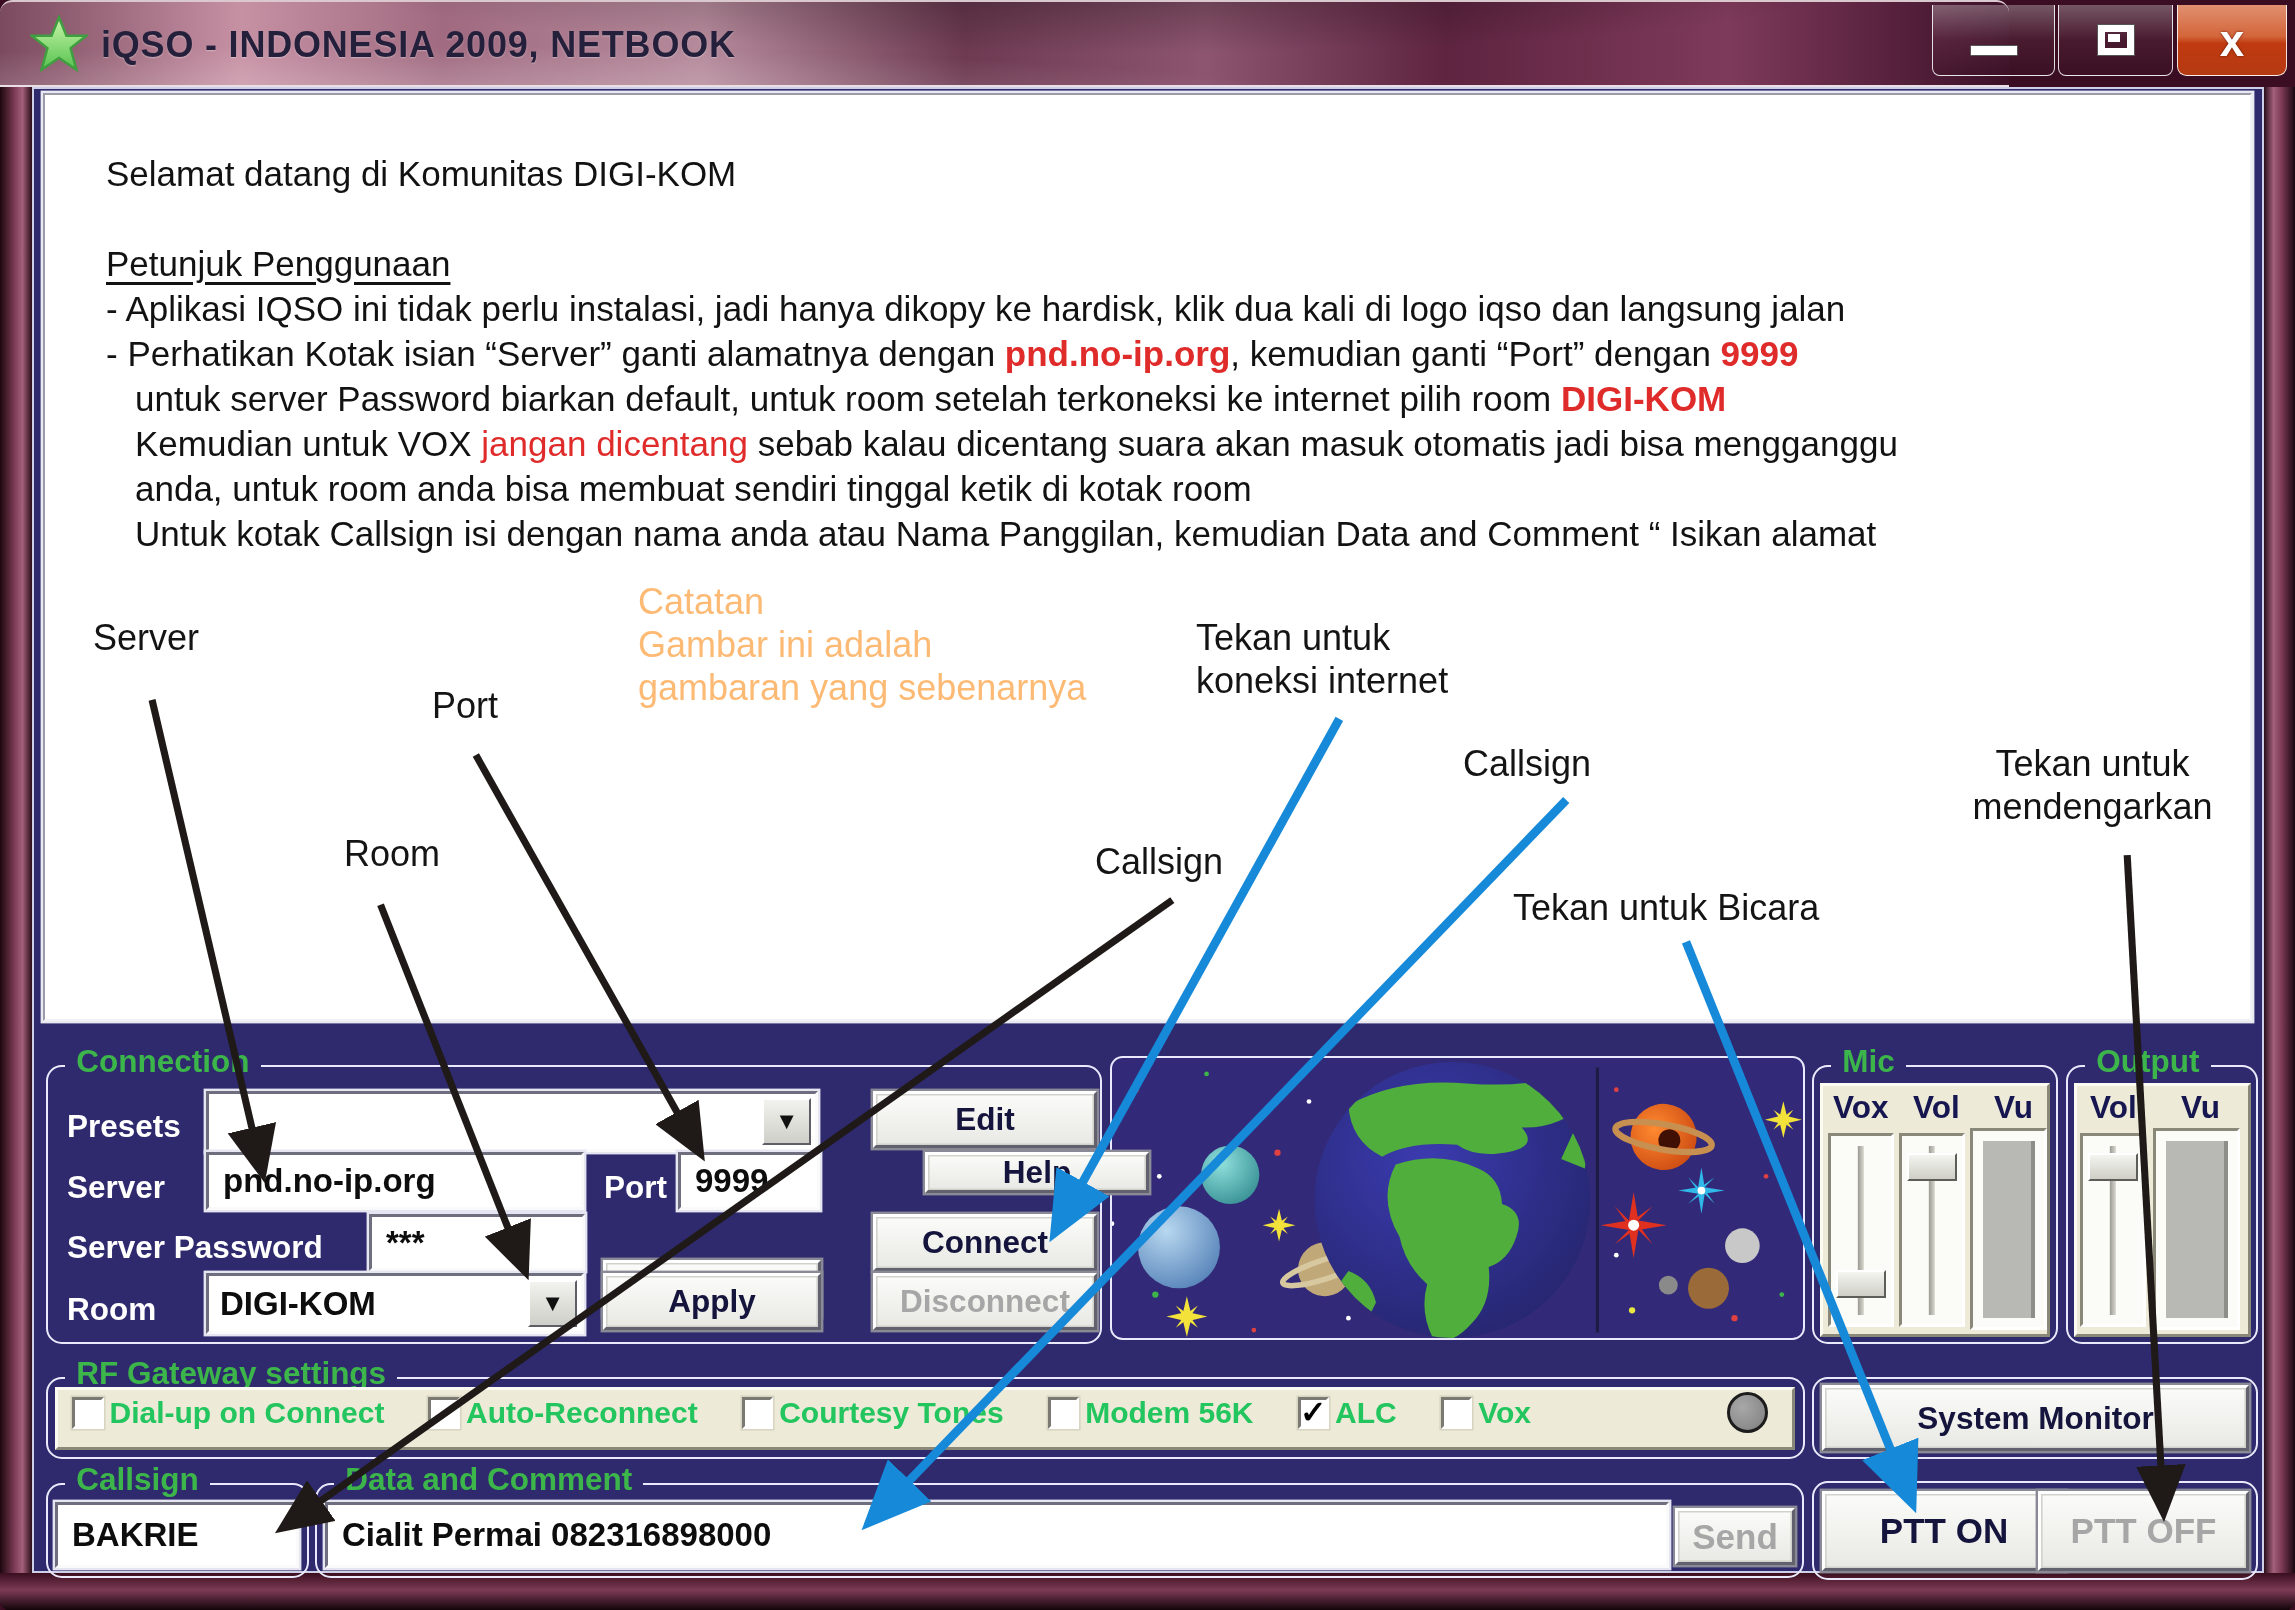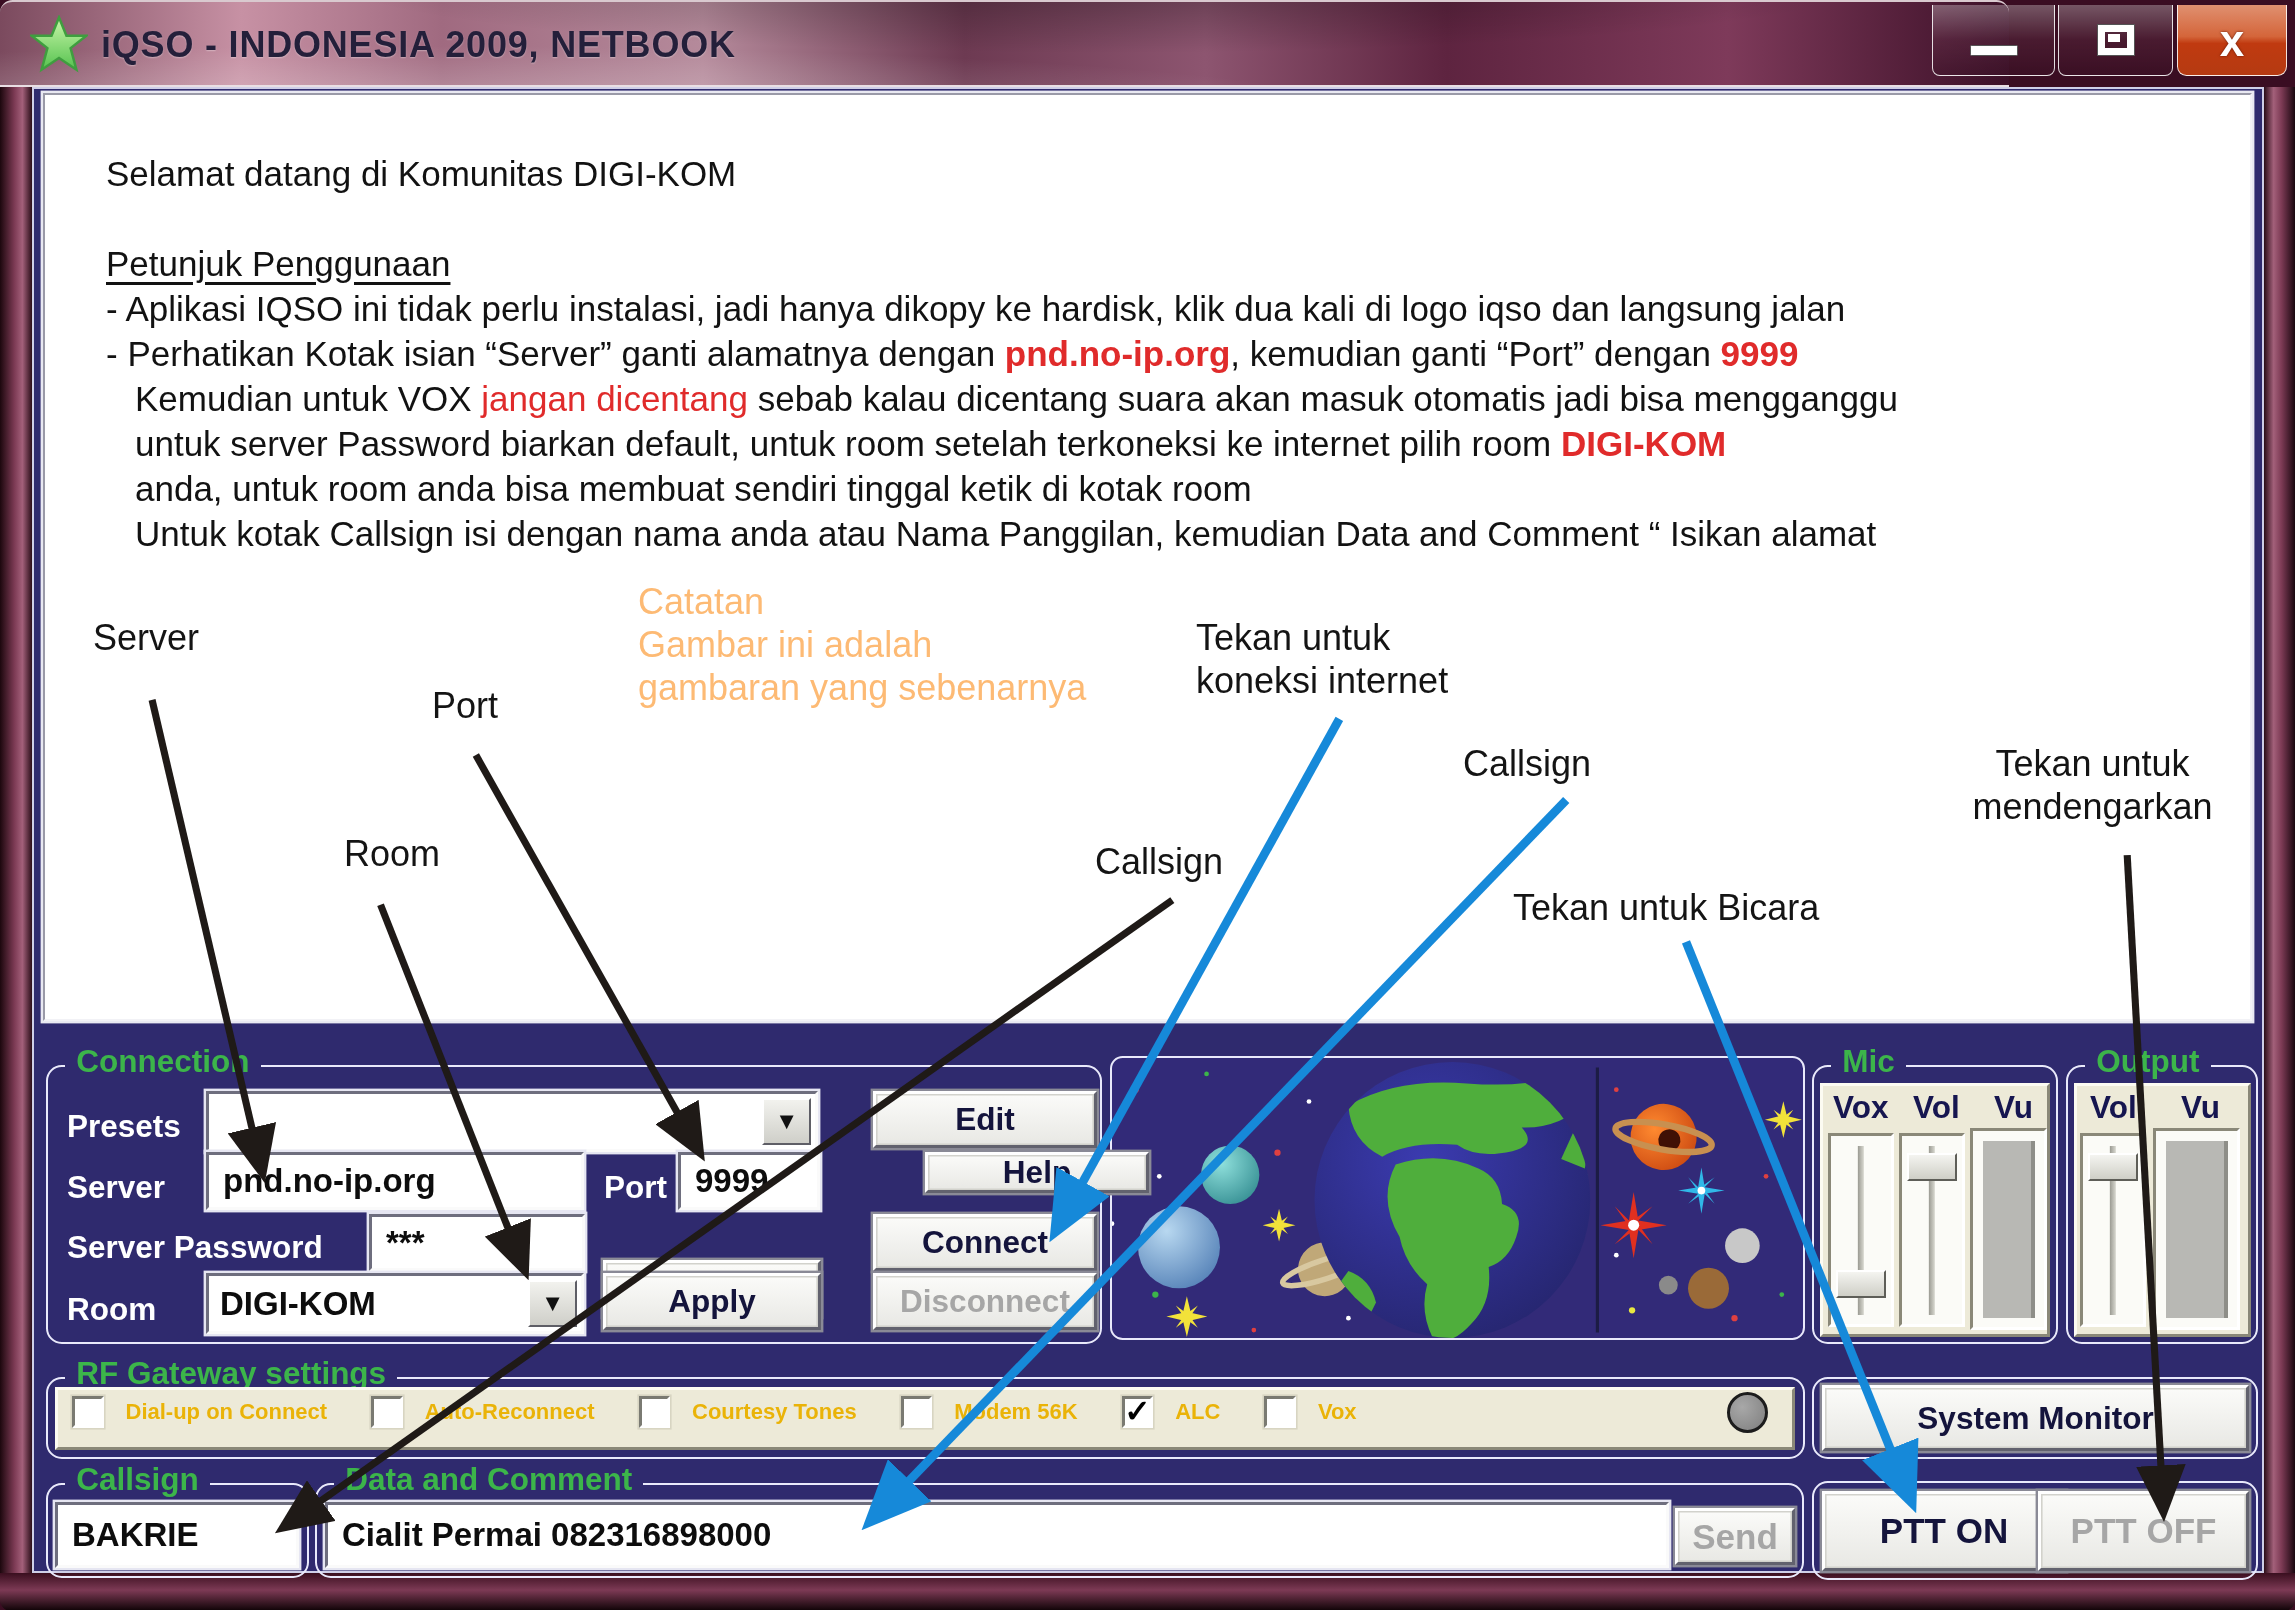--- a/index.html
+++ b/index.html
@@ -140,21 +140,21 @@
   
   .rf-row{position:absolute;left:72px;top:1396px;display:flex;align-items:center;z-index:13;}
   .rf-item{display:flex;align-items:center;margin-right:44px;}
   .cb3d{
     width:31.5px;height:31.5px;background:#fff;box-sizing:border-box;
     border:3.2px solid;border-color:#7a7a72 #ffffff #ffffff #7a7a72;
     box-shadow:0 0 0 1.6px #d8d5c2;
     display:flex;align-items:center;justify-content:center;
     font-size:31.5px;font-weight:700;color:#000;line-height:1;
   }
-  .cb-label{margin-left:22px;font-weight:700;font-size:22px;color:#eab308;white-space:nowrap;}
+  .cb-label{margin-left:6px;font-weight:700;font-size:30px;color:#22c55e;white-space:nowrap;}
   .led{
     position:absolute;left:1727px;top:1392px;width:41px;height:41px;border-radius:50%;
     background:radial-gradient(circle at 35% 35%, #a8a8a8,#7e7e7e);
     border:3.9px solid #1c1c1c;box-sizing:border-box;z-index:13;
   }
   
   .space{
     position:absolute;left:1110px;top:1056px;width:695px;height:284px;z-index:10;
     border:2.4px solid #e9e9fb;border-radius:12.6px;box-sizing:border-box;overflow:hidden;
     background:#322a78;
@@ -190,22 +190,22 @@
 <div class="frame-bottom"></div>
 <div class="client"></div>
 
 <div class="docbox"></div>
 <div class="doc-text">
   <div class="doc-welcome">Selamat datang di Komunitas DIGI-KOM</div>
   <div><span class="doc-heading">Petunjuk Penggunaan</span></div>
   <div id="doc-lines">
       <div class="doc-line"><span class="seg-n">- Aplikasi IQSO ini tidak perlu instalasi, jadi hanya dikopy ke hardisk, klik dua kali di logo iqso dan langsung jalan</span></div>
       <div class="doc-line"><span class="seg-n">- Perhatikan Kotak isian “Server” ganti alamatnya dengan </span><span class="seg-rb">pnd.no-ip.org</span><span class="seg-n">, kemudian ganti “Port” dengan </span><span class="seg-rb">9999</span></div>
+      <div class="doc-line indent"><span class="seg-n">untuk server Password biarkan default, untuk room setelah terkoneksi ke internet pilih room </span><span class="seg-rb">DIGI-KOM</span></div>
       <div class="doc-line indent"><span class="seg-n">Kemudian untuk VOX </span><span class="seg-r">jangan dicentang</span><span class="seg-n"> sebab kalau dicentang suara akan masuk otomatis jadi bisa mengganggu</span></div>
-      <div class="doc-line indent"><span class="seg-n">untuk server Password biarkan default, untuk room setelah terkoneksi ke internet pilih room </span><span class="seg-rb">DIGI-KOM</span></div>
       <div class="doc-line indent"><span class="seg-n">anda, untuk room anda bisa membuat sendiri tinggal ketik di kotak room</span></div>
       <div class="doc-line indent"><span class="seg-n">Untuk kotak Callsign isi dengan nama anda atau Nama Panggilan, kemudian Data and Comment “ Isikan alamat</span></div>
     </div>
 </div>
 
 <div class="ann" style="left:93px;top:616px;">Server</div>
 <div class="ann" style="left:432px;top:684px;">Port</div>
 <div class="ann" style="left:344px;top:832px;">Room</div>
 <div class="ann red" style="left:638px;top:580px;">Catatan
 Gambar ini adalah

